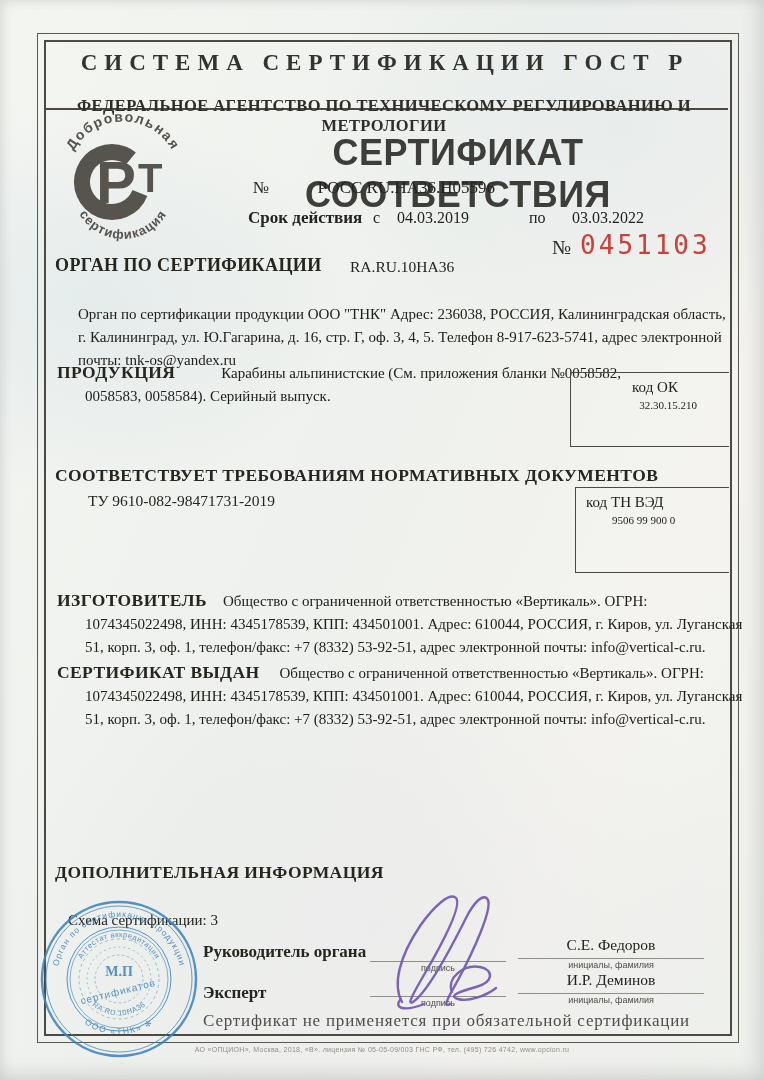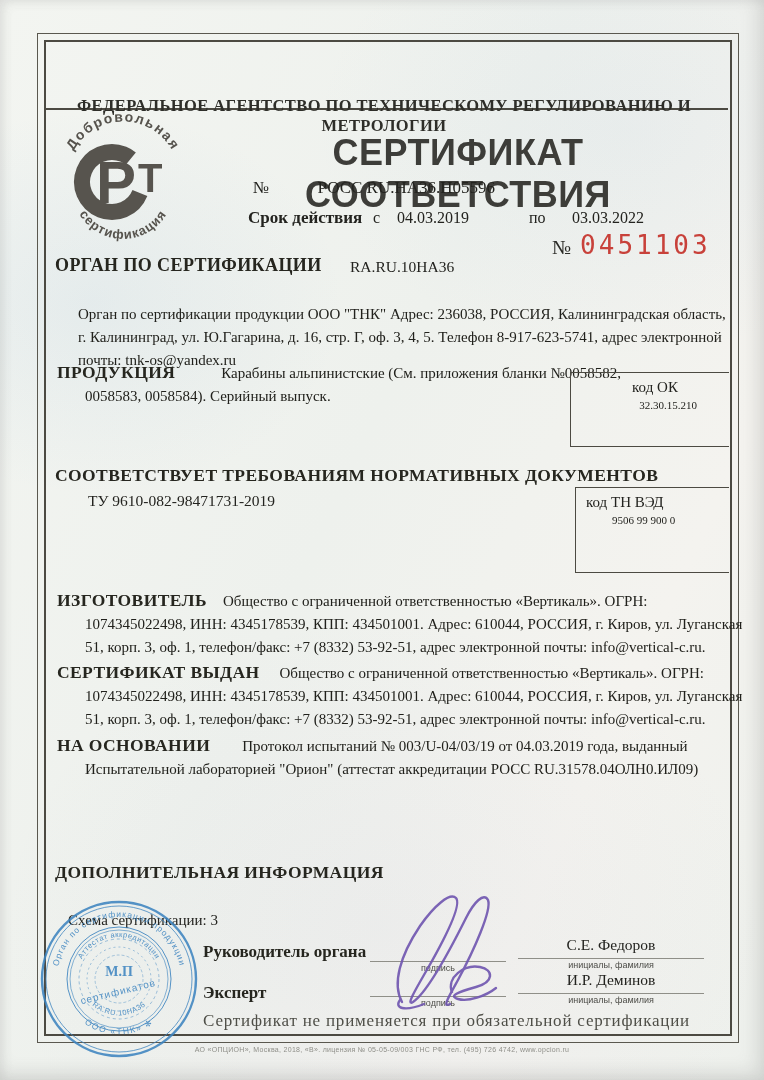--- a/index.html
+++ b/index.html
@@ -85,20 +85,21 @@
 </style>
 </head>
 <body>
 
 <div class="page">
 
   <div class="abs b-outer"></div>
   <div class="abs b-inner"></div>
   <div class="abs hdr-sep"></div>
 
+  <div class="abs hdr1">СИСТЕМА СЕРТИФИКАЦИИ ГОСТ Р</div>
   <div class="abs hdr2">ФЕДЕРАЛЬНОЕ АГЕНТСТВО ПО ТЕХНИЧЕСКОМУ РЕГУЛИРОВАНИЮ И МЕТРОЛОГИИ</div>
 
   <svg class="abs logo-svg" width="154" height="134" viewBox="0 0 154 134">
     <defs>
       <path id="logoTop" d="M 22 74 A 56 56 0 1 1 132 74"></path>
       <path id="logoBot" d="M 28 88 A 51 51 0 0 0 126 88"></path>
     </defs>
     <text font-family="Liberation Sans, sans-serif" font-size="14" font-weight="bold" fill="#56534d" letter-spacing="1.5">
       <textPath href="#logoTop" startOffset="50%" text-anchor="middle">Добровольная</textPath>
     </text>
@@ -152,23 +153,20 @@
   </div>
 
   <div class="abs body-text para s-manu">
     <span class="slabel">ИЗГОТОВИТЕЛЬ</span><span>Общество с ограниченной ответственностью «Вертикаль». ОГРН: 1074345022498, ИНН: 4345178539, КПП: 434501001. Адрес: 610044, РОССИЯ, г. Киров, ул. Луганская 51, корп. 3, оф. 1, телефон/факс: +7 (8332) 53-92-51, адрес электронной почты: info@vertical-c.ru.</span>
   </div>
 
   <div class="abs body-text para s-issued">
     <span class="slabel">СЕРТИФИКАТ ВЫДАН</span><span>Общество с ограниченной ответственностью «Вертикаль». ОГРН: 1074345022498, ИНН: 4345178539, КПП: 434501001. Адрес: 610044, РОССИЯ, г. Киров, ул. Луганская 51, корп. 3, оф. 1, телефон/факс: +7 (8332) 53-92-51, адрес электронной почты: info@vertical-c.ru.</span>
   </div>
 
-  <div class="abs body-text para s-basis">
-    <span class="slabel">НА ОСНОВАНИИ</span><span>Протокол испытаний № 003/U-04/03/19 от 04.03.2019 года, выданный Испытательной лабораторией "Орион" (аттестат аккредитации РОСС RU.31578.04ОЛН0.ИЛ09)</span>
-  </div>
 
   <div class="abs slabel s-add-label">ДОПОЛНИТЕЛЬНАЯ ИНФОРМАЦИЯ</div>
   <div class="abs s-scheme">Схема сертификации: 3</div>
 
   <div class="abs sig-label r1-label">Руководитель органа</div>
   <div class="abs sline sig1-line"></div>
   <div class="abs cap cap-s1">подпись</div>
   <div class="abs sline name1-line">С.Е. Федоров</div>
   <div class="abs cap cap-n1">инициалы, фамилия</div>
 

